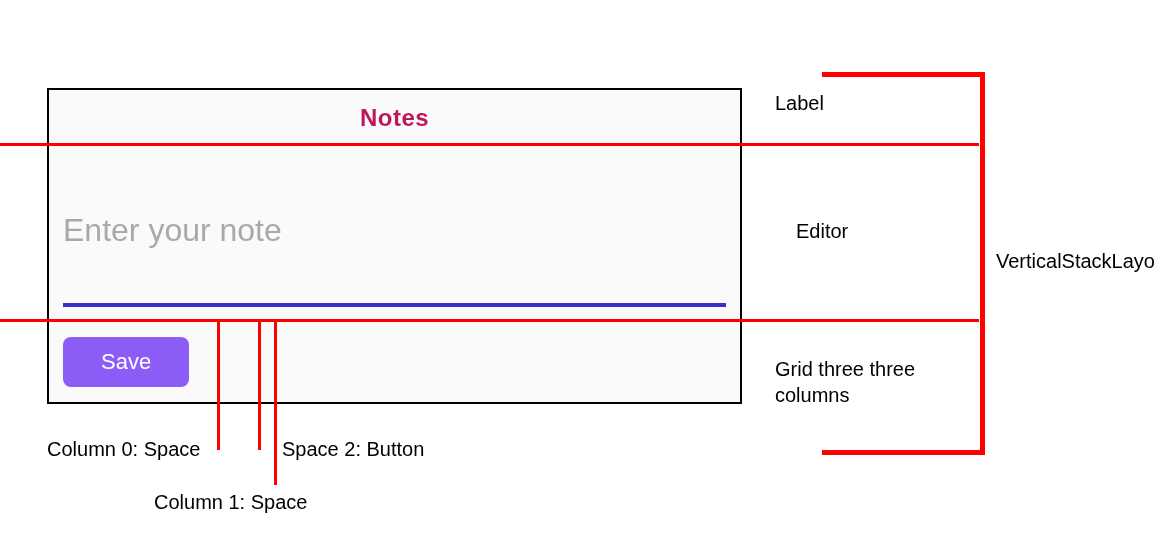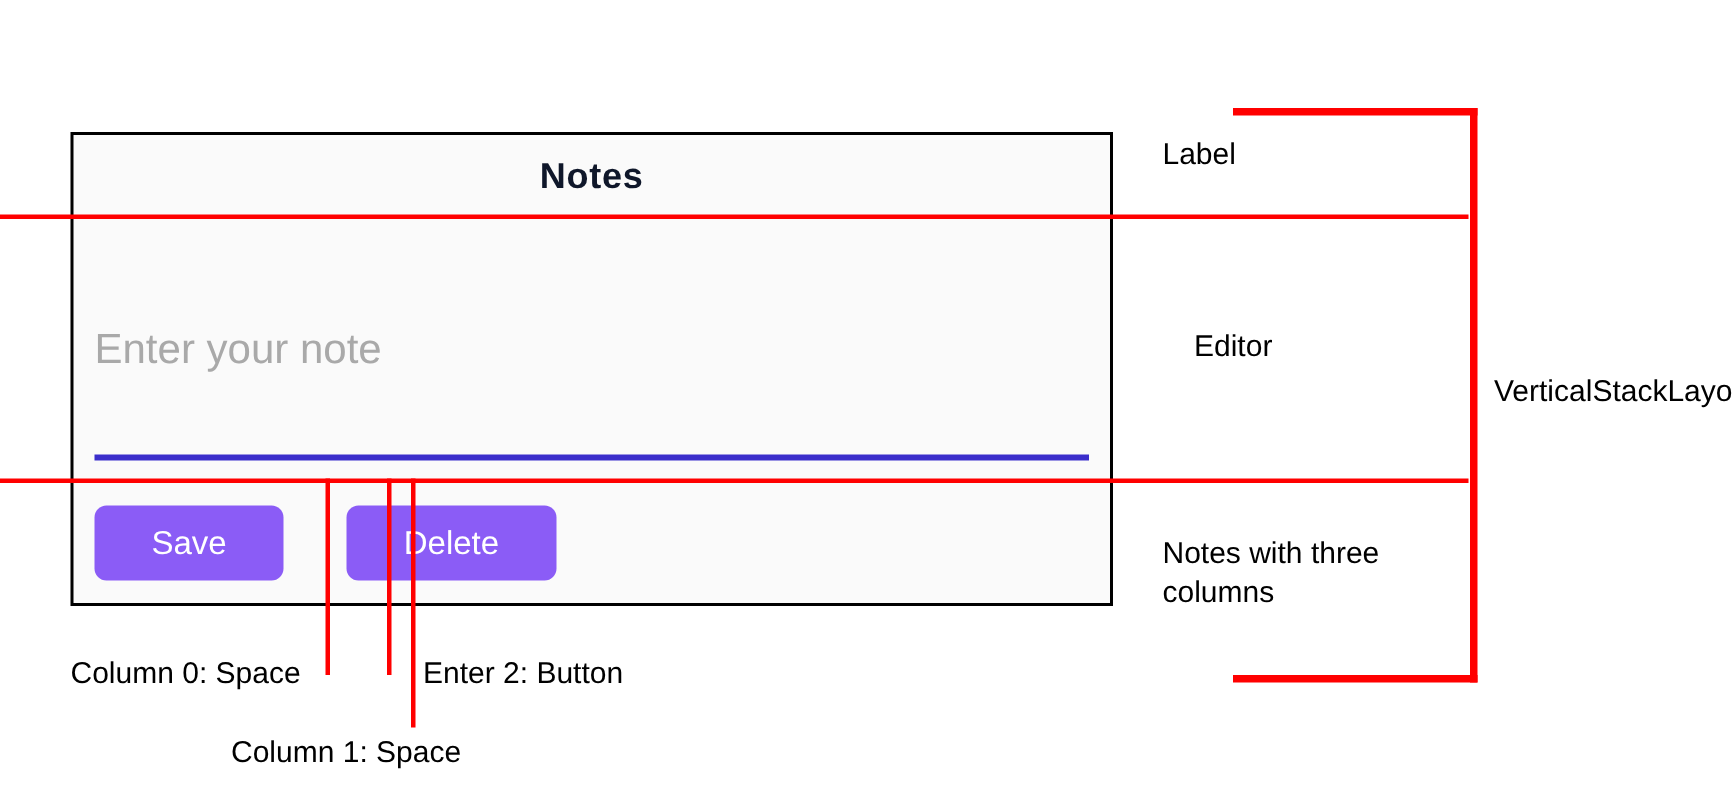--- a/index.html
+++ b/index.html
@@ -23,35 +23,35 @@
     }
     .label-section {
       height: 55px;
       display: flex;
       align-items: center;
       justify-content: center;
     }
     .notes-title {
       font-size: 24px;
       font-weight: 600;
-      color: #0f172a;
+      color: #be185d;
       letter-spacing: 0.5px;
     }
     .editor-section {
       height: 176px;
       padding: 10px 14px 14px 14px;
       display: flex;
       align-items: flex-end;
     }
     .editor-wrap {
       width: 100%;
       position: relative;
     }
     .editor-placeholder {
-      font-size: 28px;
+      font-size: 32px;
       color: #a9a9a9;
       padding-bottom: 58px;
       display: block;
     }
     .editor-underline {
       position: absolute;
       left: 0;
       right: 0;
       bottom: 0;
       height: 4px;
@@ -125,36 +125,33 @@
   </div>
   <div class="editor-section">
     <div class="editor-wrap">
       <span class="editor-placeholder">Enter your note</span>
       <div class="editor-underline"></div>
     </div>
   </div>
   <div class="grid-section">
     <button class="btn">Save</button>
     <div class="col-space"></div>
-    <div>
-      <button class="btn btn-delete">Delete</button>
-    </div>
   </div>
 </div>
 
 <div class="hline hline-1"></div>
 <div class="hline hline-2"></div>
 
 <div class="vline v-col-a"></div>
 <div class="vline v-col-b"></div>
 <div class="vline v-col-c"></div>
 
 <div class="bracket-top"></div>
 <div class="bracket-main"></div>
 <div class="bracket-bottom"></div>
 
 <div class="anno anno-label">Label</div>
 <div class="anno anno-editor">Editor</div>
-<div class="anno anno-grid">Notes with three columns</div>
+<div class="anno anno-grid">Grid three three columns</div>
 <div class="anno anno-vsl">VerticalStackLayout</div>
 <div class="anno anno-col0">Column 0: Space</div>
-<div class="anno anno-col2">Enter 2: Button</div>
+<div class="anno anno-col2">Space 2: Button</div>
 <div class="anno anno-col1">Column 1: Space</div>
 
 </body></html>

